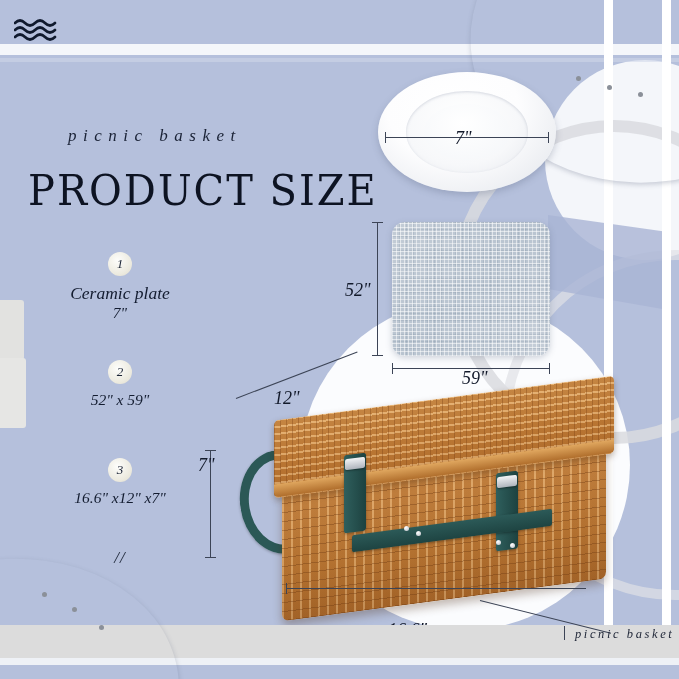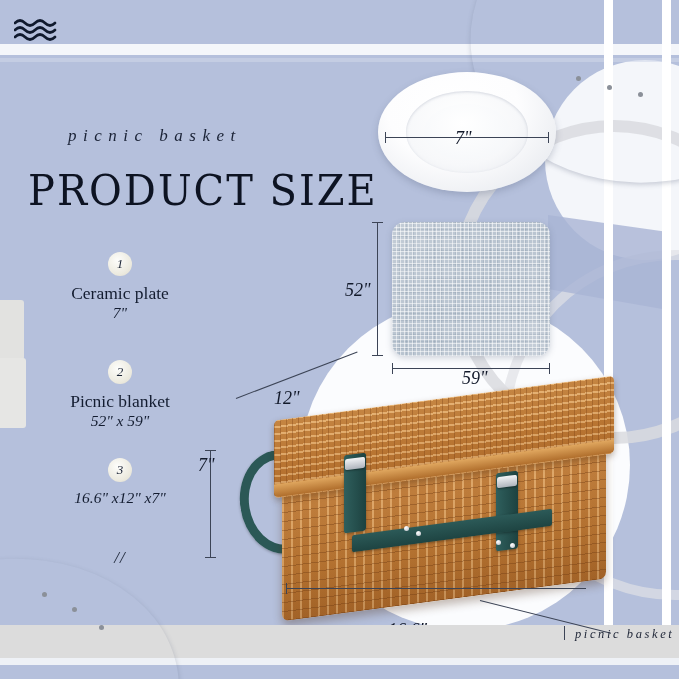--- a/index.html
+++ b/index.html
@@ -55,21 +55,21 @@
   }
 
   .item{position:absolute;left:20px;width:200px;text-align:center;color:#131c30;}
   .item .badge{
     width:24px;height:24px;border-radius:50%;
     background:radial-gradient(circle at 40% 35%,#fdfdfb 0%,#eceadf 65%,#dedbcd 100%);
     margin:0 auto 7px auto;display:flex;align-items:center;justify-content:center;
     font-style:italic;font-size:13px;color:#1b2436;
     font-family:"Liberation Serif",serif;
   }
-  .item .nm{font-size:17.5px;line-height:1.15;font-family:"Liberation Serif",serif;}
+  .item .nm{font-style:italic;font-size:17.5px;line-height:1.15;font-family:"Liberation Serif",serif;}
   .item .dim{font-style:italic;font-size:15.5px;line-height:1.2;margin-top:1px;font-family:"Liberation Serif",serif;}
   .item.i1{top:252px;}
   .item.i2{top:360px;}
   .item.i3{top:458px;}
 
   .slashes{
     position:absolute;left:20px;top:548px;width:200px;text-align:center;
     font-style:italic;font-size:17px;color:#1b2436;letter-spacing:1px;
     font-family:"Liberation Serif",serif;
   }
@@ -249,21 +249,20 @@
   <div class="subtitle">picnic basket</div>
   <div class="title">PRODUCT SIZE</div>
 
   <div class="item i1">
     <div class="badge">1</div>
     <div class="nm">Ceramic plate</div>
     <div class="dim">7"</div>
   </div>
   <div class="item i2">
     <div class="badge">2</div>
-    <div class="nm">Picnic blanket</div>
     <div class="dim">52" x 59"</div>
   </div>
   <div class="item i3">
     <div class="badge">3</div>
     <div class="dim">16.6" x12" x7"</div>
   </div>
   <div class="slashes">//</div>
 
   <div class="plate-wrap">
     <div class="plate-rim"></div>

